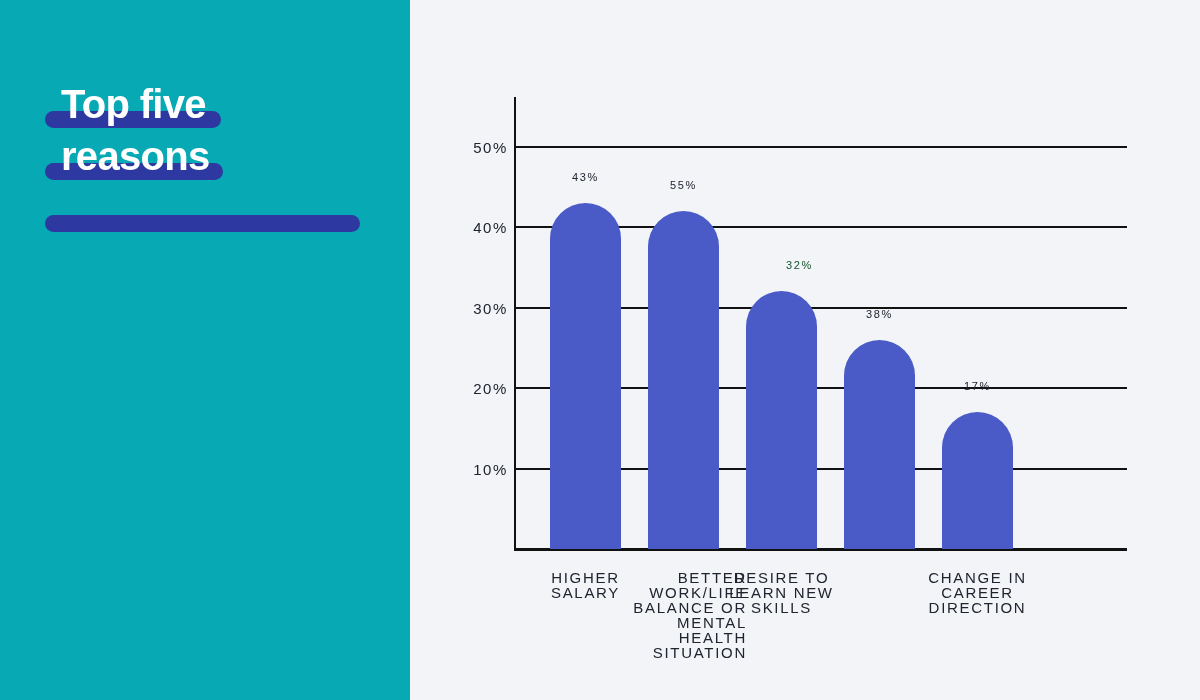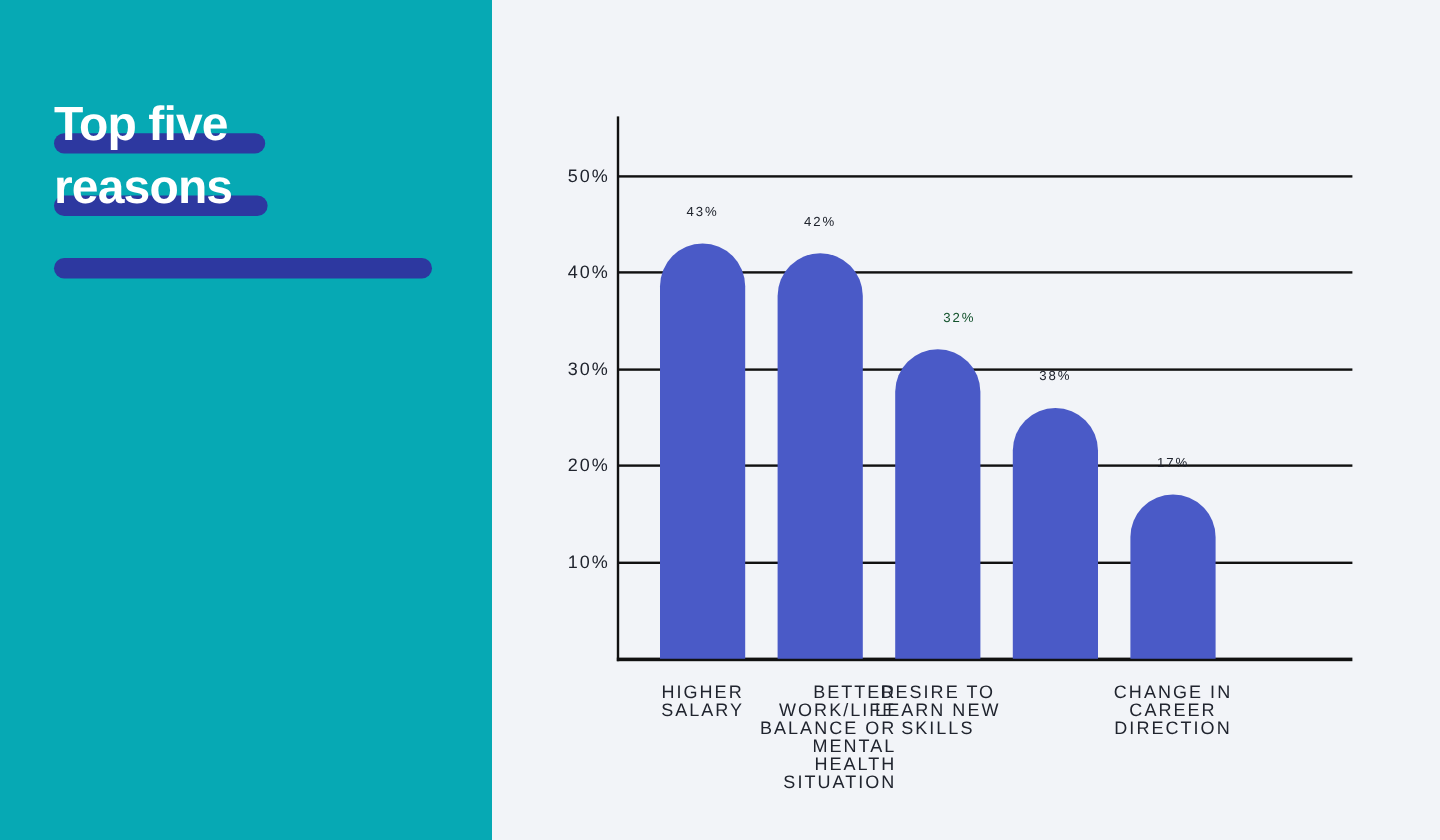--- a/index.html
+++ b/index.html
@@ -56,20 +56,21 @@
     z-index: 1;
   }
 
   .headline-text {
     position: relative;
     z-index: 2;
     color: #ffffff;
     font-size: 40px;
     font-weight: bold;
     letter-spacing: -0.7px;
+    margin-left: 16px;
   }
 
   
   #chart-panel {
     position: absolute;
     left: 410px;
     top: 0;
     width: 790px;
     height: 700px;
     background: #f2f4f8;
@@ -188,21 +189,21 @@
           <div class="ytick" style="color: rgb(32, 36, 46);">40%</div>
         </div>
         <div class="gridline" style="top: 145.5px; background: rgb(17, 17, 17);"></div>
         <div class="ytick-wrap" style="top: 146.5px;">
           <div class="ytick" style="color: rgb(32, 36, 46);">50%</div>
         </div>
         <div class="bar" style="left: 140px; top: 202.85px; width: 71px; height: 346.15px; background: rgb(74, 90, 199);"></div>
         <div class="bar-value" style="left: 115px; top: 170.85px; width: 121px; color: rgb(32, 36, 46);">43%</div>
         <div class="bar-label" style="left: 112px; top: 570px; width: 127px; color: rgb(32, 36, 46);">HIGHER SALARY</div>
         <div class="bar" style="left: 238px; top: 210.9px; width: 71px; height: 338.1px; background: rgb(74, 90, 199);"></div>
-        <div class="bar-value" style="left: 213px; top: 178.9px; width: 121px; color: rgb(32, 36, 46);">42%</div>
+        <div class="bar-value" style="left: 213px; top: 178.9px; width: 121px; color: rgb(32, 36, 46);">55%</div>
         <div class="bar-label" style="left: 210px; top: 570px; width: 127px; color: rgb(32, 36, 46); text-align: right;">BETTER WORK/LIFE BALANCE OR MENTAL HEALTH SITUATION</div>
         <div class="bar" style="left: 336px; top: 291.4px; width: 71px; height: 257.6px; background: rgb(74, 90, 199);"></div>
         <div class="bar-value" style="left: 329px; top: 259.4px; width: 121px; color: #14532d;">32%</div>
         <div class="bar-label" style="left: 308px; top: 570px; width: 127px; color: rgb(32, 36, 46);">DESIRE TO LEARN NEW SKILLS</div>
         <div class="bar" style="left: 434px; top: 339.7px; width: 71px; height: 209.3px; background: rgb(74, 90, 199);"></div>
         <div class="bar-value" style="left: 409px; top: 307.7px; width: 121px; color: rgb(32, 36, 46);">38%</div>
         <div class="bar" style="left: 532px; top: 412.15px; width: 71px; height: 136.85px; background: rgb(74, 90, 199);"></div>
         <div class="bar-value" style="left: 507px; top: 380.15px; width: 121px; color: rgb(32, 36, 46);">17%</div>
         <div class="bar-label" style="left: 504px; top: 570px; width: 127px; color: rgb(32, 36, 46);">CHANGE IN CAREER DIRECTION</div>
       </div>

